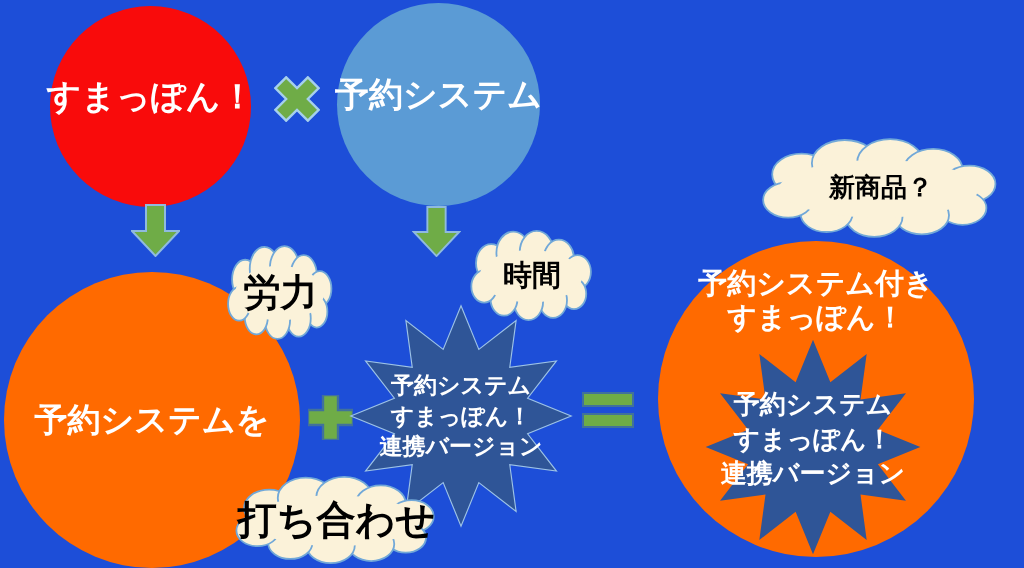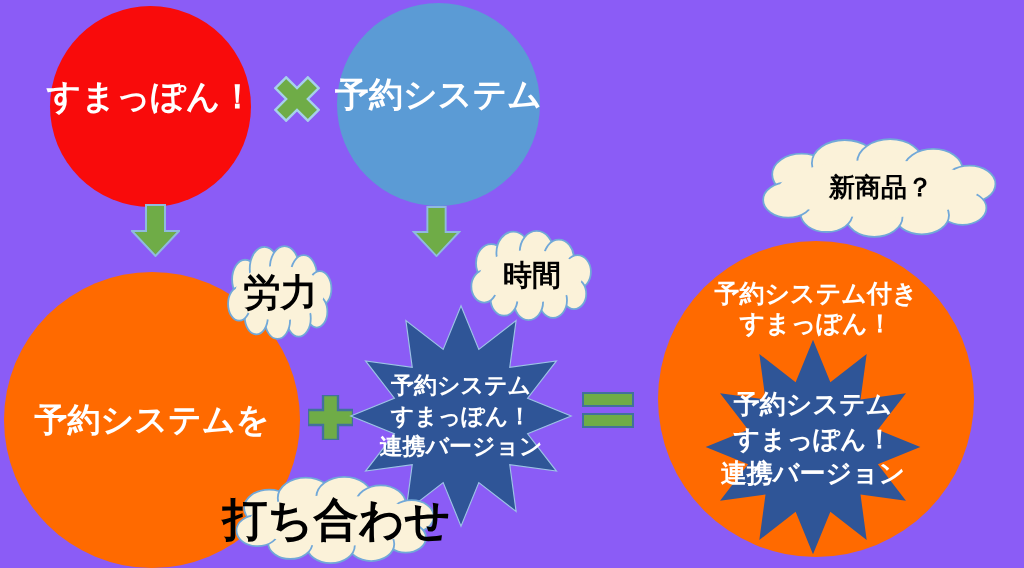--- a/index.html
+++ b/index.html
@@ -1,17 +1,17 @@
 <!DOCTYPE html>
 <html><head>
 <meta charset="utf-8">
 <style>
   html,body{margin:0;padding:0;background:#000;}
   .canvas{
-    position:relative;width:1024px;height:568px;background:#8b5cf6;
+    position:relative;width:1024px;height:568px;background:#1d4ed8;
     font-family:"Liberation Sans","DejaVu Sans",sans-serif;overflow:hidden;
   }
   .abs{position:absolute;}
   .circle{
     position:absolute;border-radius:50%;
     display:flex;align-items:center;justify-content:center;
     text-align:center;font-weight:bold;color:#fff;
   }
   .circle.red{background:#F90B0B;}
   .circle.blue{background:#5B9BD5;}
@@ -30,23 +30,23 @@
   .burst-wrap{position:absolute;}
   .burst-wrap svg{position:absolute;left:0;top:0;width:100%;height:100%;}
   .burst-label{
     position:absolute;left:0;top:0;width:100%;height:100%;
     display:flex;align-items:center;justify-content:center;
     font-weight:bold;color:#fff;text-align:center;line-height:1.33;
   }
   .center-burst-label{font-size:23px;}
   .result-burst-label{font-size:26px;transform:translateY(-8px);}
   .result-title{
-    position:absolute;left:658px;top:279px;width:316px;
+    position:absolute;left:658px;top:266px;width:316px;
     text-align:center;font-weight:bold;color:#fff;
-    font-size:25px;line-height:1.18;
+    font-size:29px;line-height:1.18;
   }
 </style>
 </head>
 <body>
 
 <div class="canvas">
 
   <svg width="0" height="0" style="position:absolute" aria-hidden="true">
     <defs>
       <g id="cloudShape">
@@ -146,21 +146,21 @@
     <svg viewBox="0 0 240 130" preserveAspectRatio="none">
         <use href="#cloudShape"></use>
       </svg>
     <div class="cloud-label" style="font-size:29px;">時間</div>
   </div>
 
   <div class="cloud-wrap" style="left:221px;top:474px;width:231px;height:92px;">
     <svg viewBox="0 0 240 130" preserveAspectRatio="none">
         <use href="#cloudShape"></use>
       </svg>
-    <div class="cloud-label" style="font-size:45px;">打ち合わせ</div>
+    <div class="cloud-label" style="font-size:39px;">打ち合わせ</div>
   </div>
 
   <div class="cloud-wrap" style="left:745px;top:136px;width:272px;height:104px;">
     <svg viewBox="0 0 240 130" preserveAspectRatio="none">
         <use href="#cloudShape"></use>
       </svg>
     <div class="cloud-label small">
       <div>
         <div>新商品？</div>
       </div>

